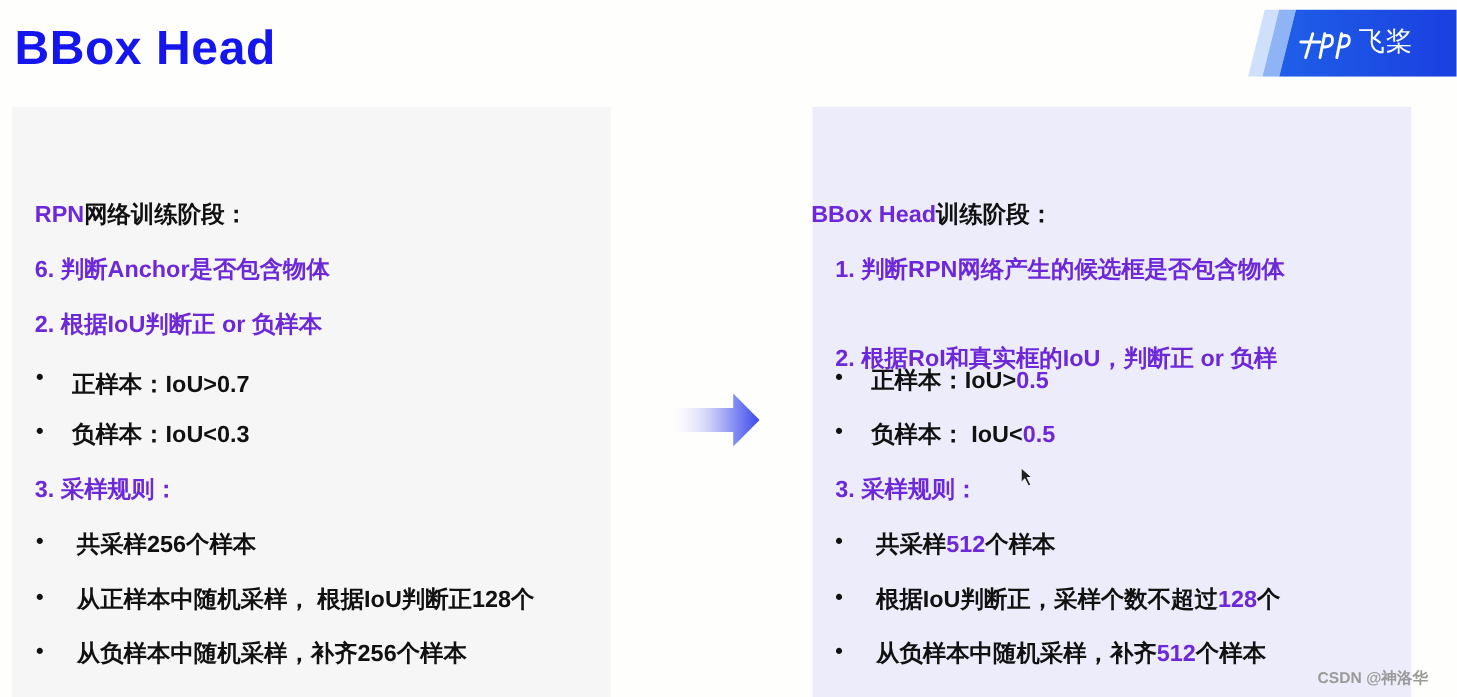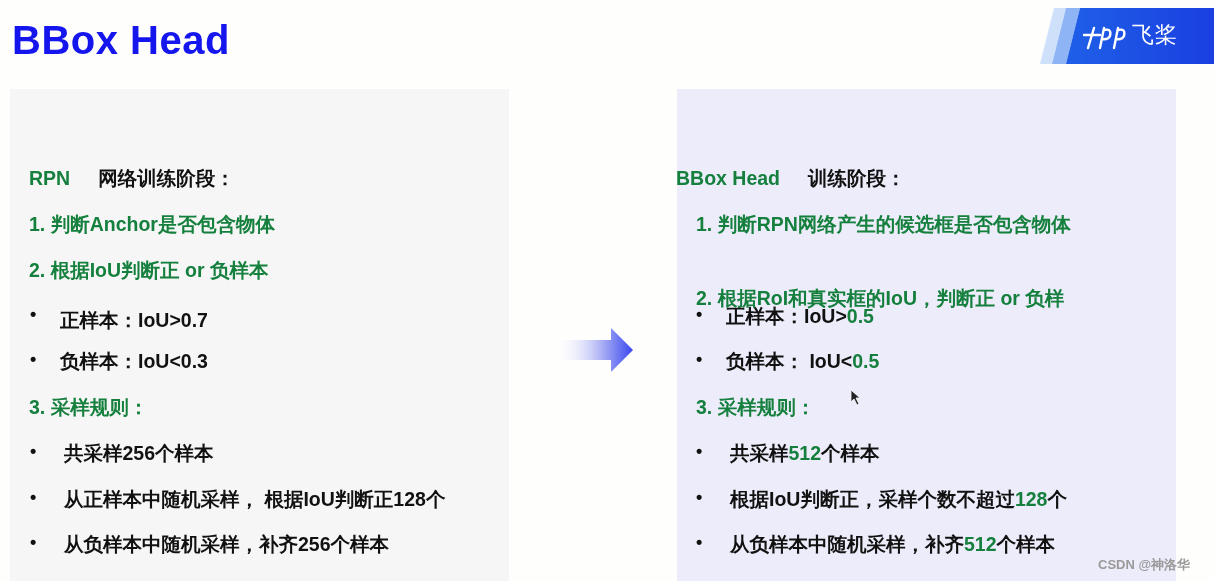--- a/index.html
+++ b/index.html
@@ -21,22 +21,22 @@
     font-weight:normal; letter-spacing:1px;
   }
   .panel {
     position:absolute; top:89px; height:492px; width:499px;
   }
   .panel.left { left:10px; background:#f6f6f6; }
   .panel.right { left:677px; width:499px; background:#ececfa; }
   .line {
     position:absolute; font-size:19.5px; white-space:nowrap; color:#111;
   }
-  .blue { color:#15803d; }
-  .dark { color:#111;padding-left:28px; }
+  .blue { color:#6d28d9; }
+  .dark { color:#111; }
   .bullet { position:absolute; font-size:18px; color:#111; }
   .arrow { position:absolute; left:555px; top:328px; width:78px; height:44px; }
   .watermark {
     position:absolute; left:1098px; top:556px; font-size:13px; color:#9a9a9a;
     font-weight:bold;
   }
   .cursor { position:absolute; left:851px; top:390px; }
 </style>
 </head>
 <body>
@@ -60,21 +60,21 @@
       <path d="M78 20 L74 40 M78 22 Q86 20 84 28 Q82 32 76 31"></path>
     </g>
   </svg>
   <span class="logo-text" style="left:92px;">飞桨</span>
 </div>
 
 <div class="panel left"></div>
 <div class="line" style="left:29px;top:165px;">
   <span class="blue">RPN</span><span class="dark">网络训练阶段：</span>
 </div>
-<div class="line blue" style="left:29px;top:211px;">1. 判断Anchor是否包含物体</div>
+<div class="line blue" style="left:29px;top:211px;">6. 判断Anchor是否包含物体</div>
 <div class="line blue" style="left:29px;top:257px;">2. 根据IoU判断正 or 负样本</div>
 <span class="bullet" style="left:30px;top:304px;">•</span>
 <div class="line" style="left:60px;top:307px;">
   <span>正样本：IoU&gt;</span><span>0.7</span>
 </div>
 <span class="bullet" style="left:30px;top:349px;">•</span>
 <div class="line" style="left:60px;top:348px;">
   <span>负样本：IoU&lt;</span><span>0.3</span>
 </div>
 <div class="line blue" style="left:29px;top:394px;">3. 采样规则：</div>

